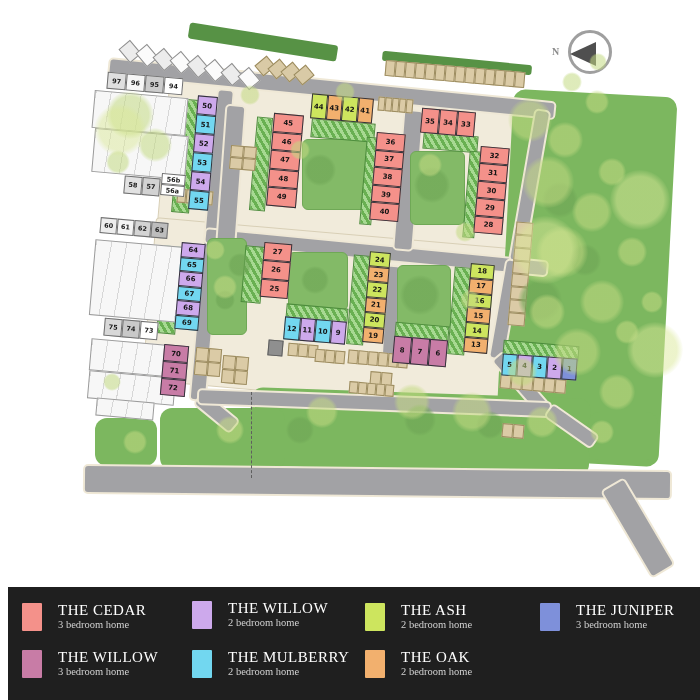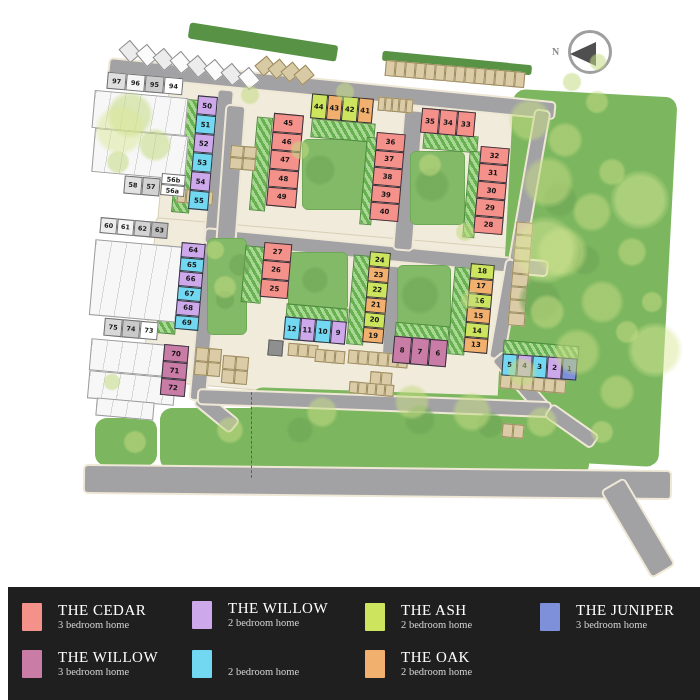--- a/index.html
+++ b/index.html
@@ -402,20 +402,21 @@
         <div class="lg-name">THE JUNIPER</div>
         <div class="lg-sub">3 bedroom home</div>
       </div>
       <div class="lg-item" style="left: 14px; top: 62px; width: 165px; height: 40px;">
         <div class="lg-swatch" style="background: rgb(200, 124, 166);"></div>
         <div class="lg-name">THE WILLOW</div>
         <div class="lg-sub">3 bedroom home</div>
       </div>
       <div class="lg-item" style="left: 184px; top: 62px; width: 165px; height: 40px;">
         <div class="lg-swatch" style="background: rgb(114, 215, 240);"></div>
+        <div class="lg-name">THE MULBERRY</div>
         <div class="lg-sub">2 bedroom home</div>
       </div>
       <div class="lg-item" style="left: 357px; top: 62px; width: 165px; height: 40px;">
         <div class="lg-swatch" style="background: rgb(242, 176, 110);"></div>
         <div class="lg-name">THE OAK</div>
         <div class="lg-sub">2 bedroom home</div>
       </div>
     </div>
 </div>
 

